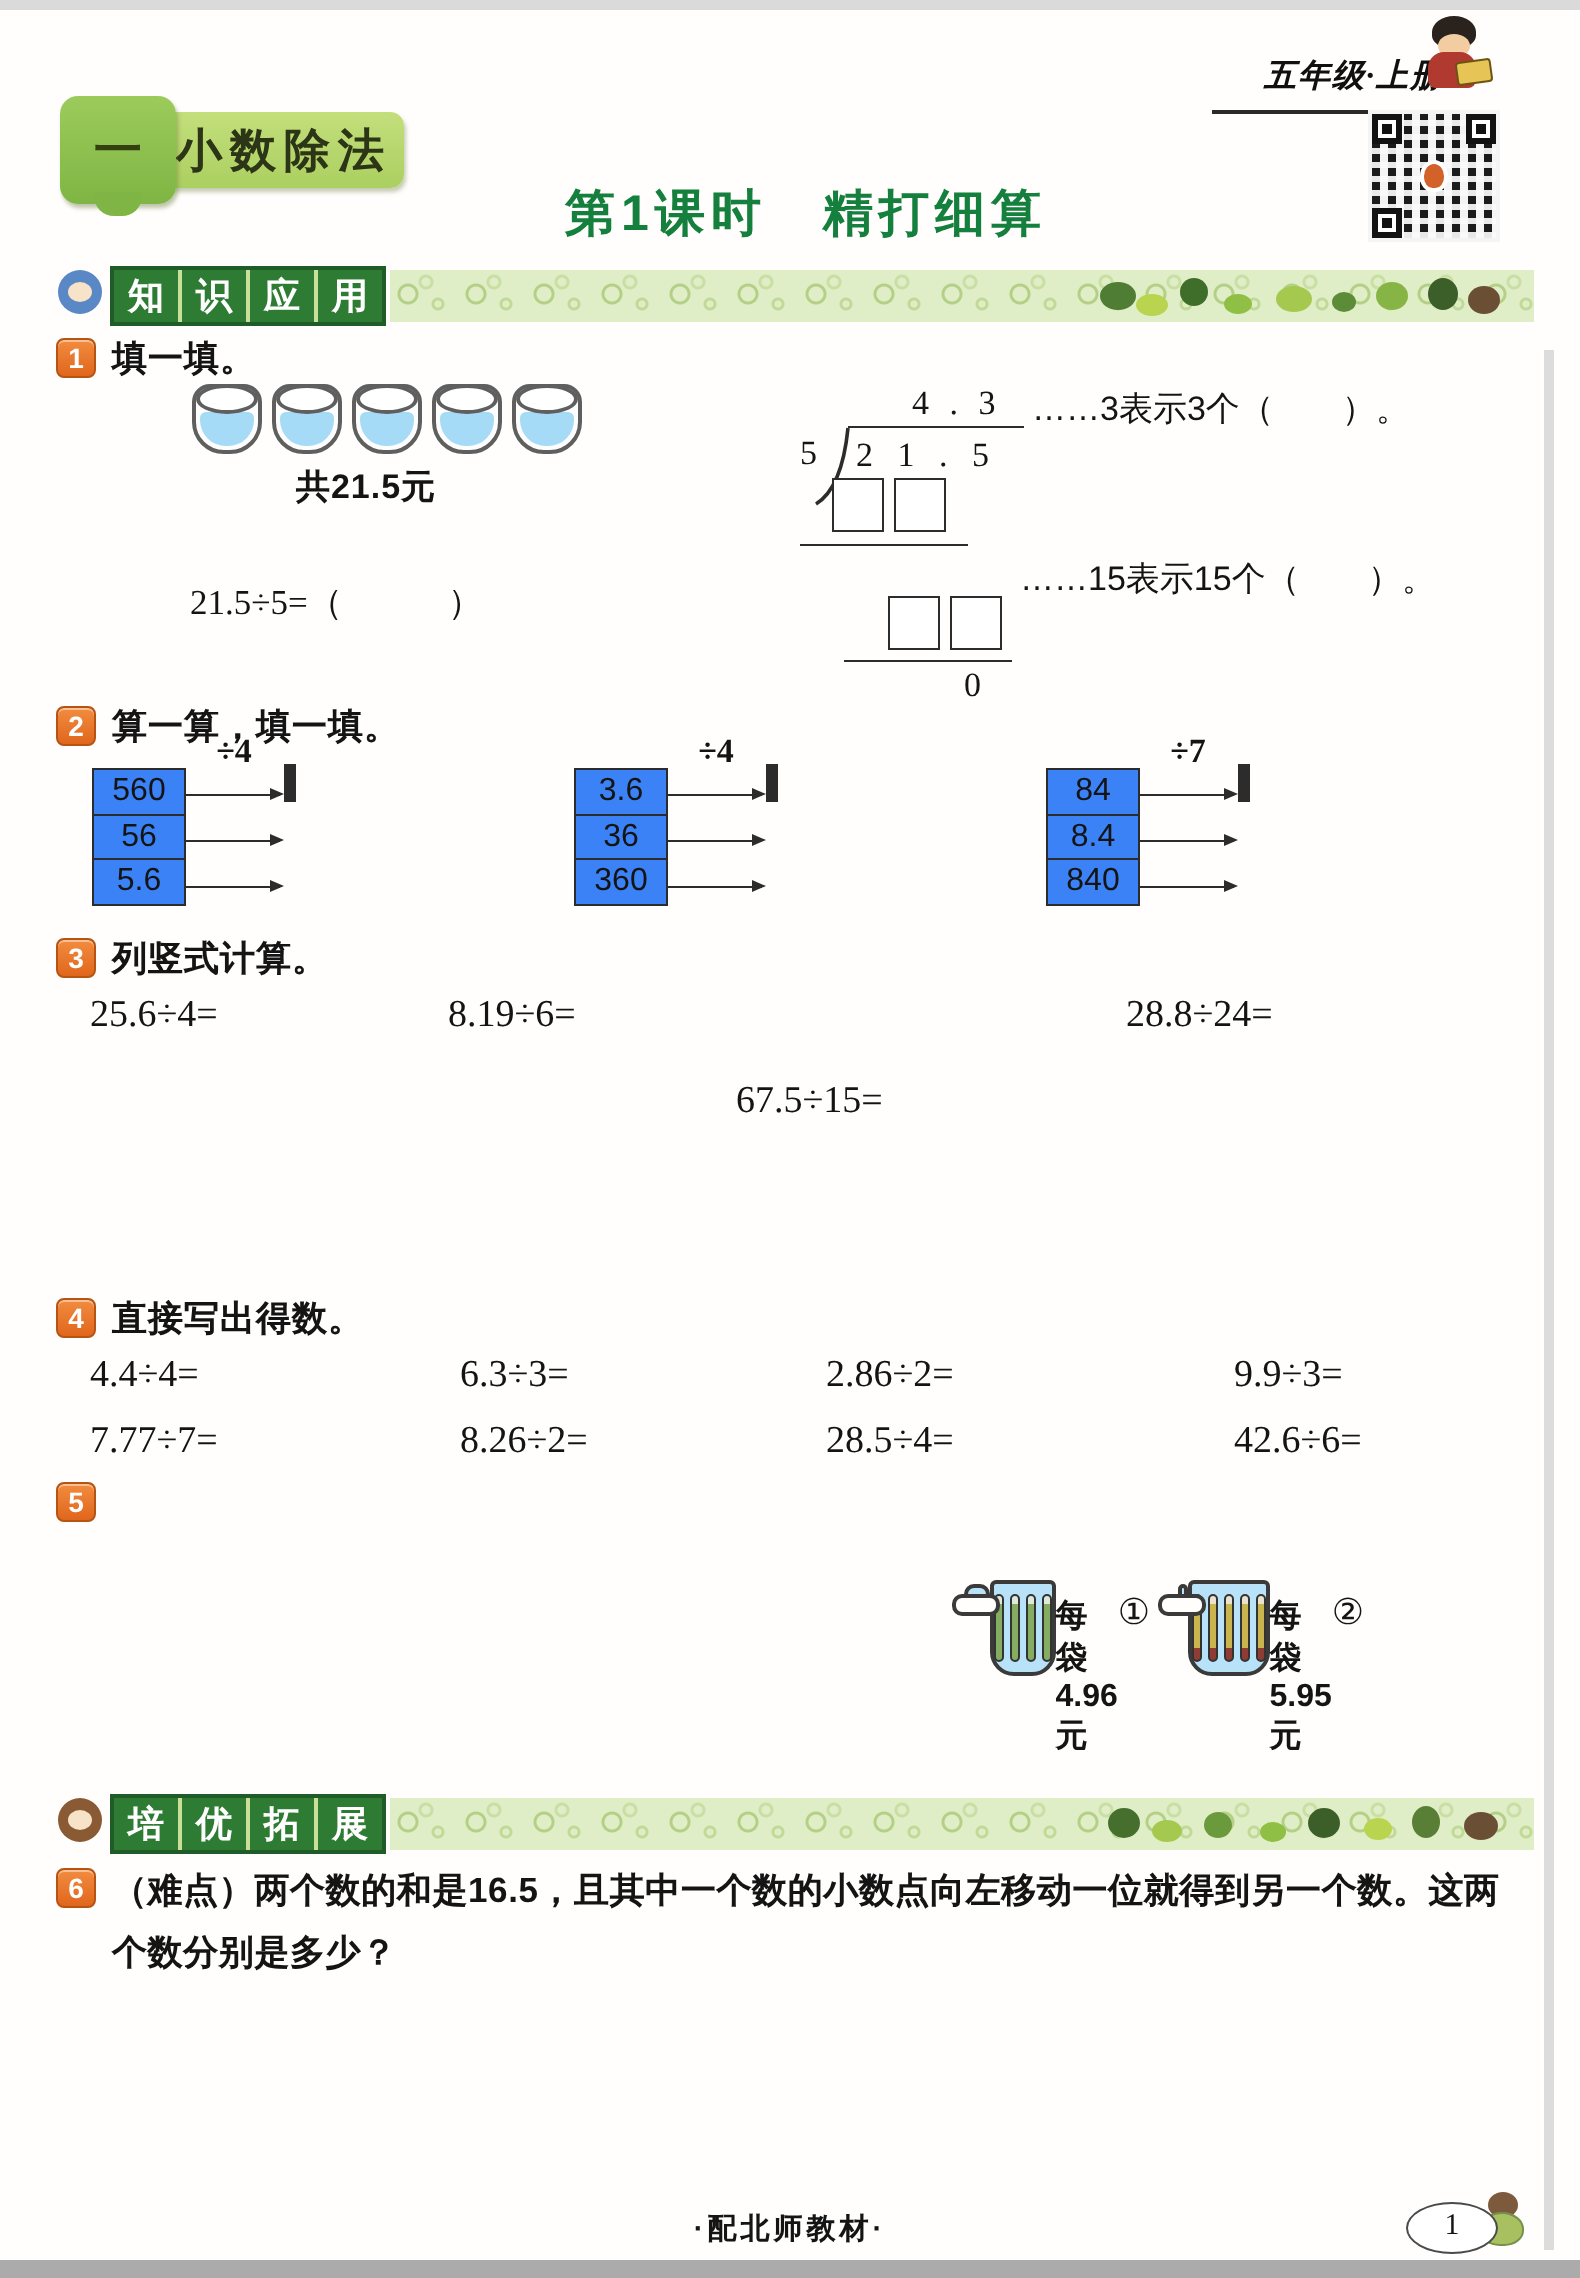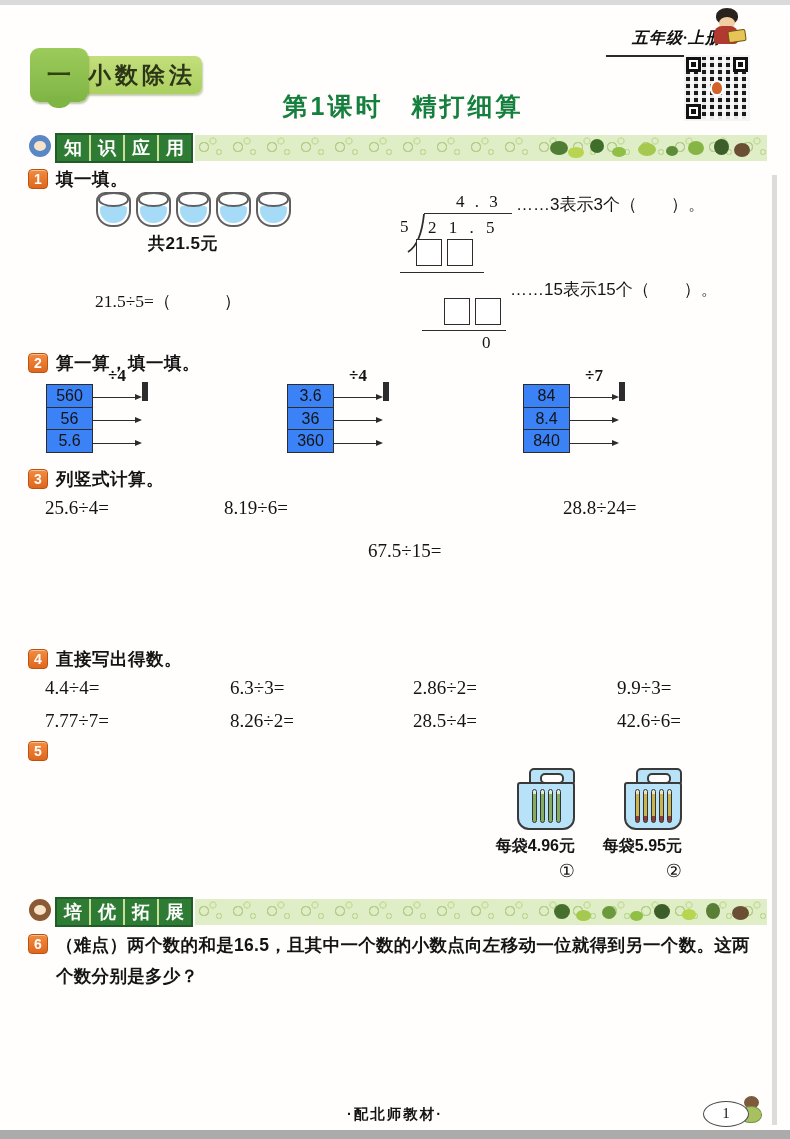--- a/index.html
+++ b/index.html
@@ -110,21 +110,21 @@
   .gcol2 { position:absolute; left:96px; top:-3px; }
   .gc2 { width:46px; height:26px; border:1.6px solid #2c2c2c; margin-top:-1.6px; background:#fff; }
   .garrow { position:absolute; left:47px; width:47px; border-top:1.5px solid #2c2c2c; }
   .garrow::after { content:""; position:absolute; right:-2px; top:-4px;
     border-left:7px solid #2c2c2c; border-top:3.5px solid transparent; border-bottom:3.5px solid transparent; }
   .glabel { position:absolute; left:50px; top:-20px; width:42px; text-align:center;
     font-family:"Liberation Serif","DejaVu Serif",serif; font-weight:bold; font-size:17px; }
 
   
   .bags { display:flex; gap:14px; }
-  .bag-item { width:93px; display:flex; flex-direction:column; align-items:flex-end; }
+  .bag-item { width:93px; display:flex; align-items:flex-start;margin-top:24px; }
   .bag-top { width:46px; height:16px; background:#b8e2f7; border:2px solid #3a3a3a;
     border-radius:5px 5px 2px 2px; position:relative; z-index:2; }
   .bag-top::after { content:""; position:absolute; left:50%; transform:translateX(-50%); top:3px;
     width:20px; height:7px; background:#fffefd; border:2px solid #3a3a3a; border-radius:5px; }
   .bag-body { width:58px; height:48px; margin-top:-2px; background:#b8e2f7; border:2px solid #3a3a3a;
     border-radius:3px 3px 12px 12px; display:flex; align-items:center; justify-content:center; gap:3px; }
   .pen { width:5px; height:34px; border:1.4px solid #333; border-radius:3px; }
   .pen-g { background:linear-gradient(180deg,#dfeadc 0 12%, #85ad62 12%); }
   .pen-y { background:linear-gradient(180deg,#e9e4cf 0 12%, #c9b44e 12% 82%, #8f3c34 82%); }
   .pen-p { background:linear-gradient(180deg,#efecf5 0 45%, #9677bd 45%); }

